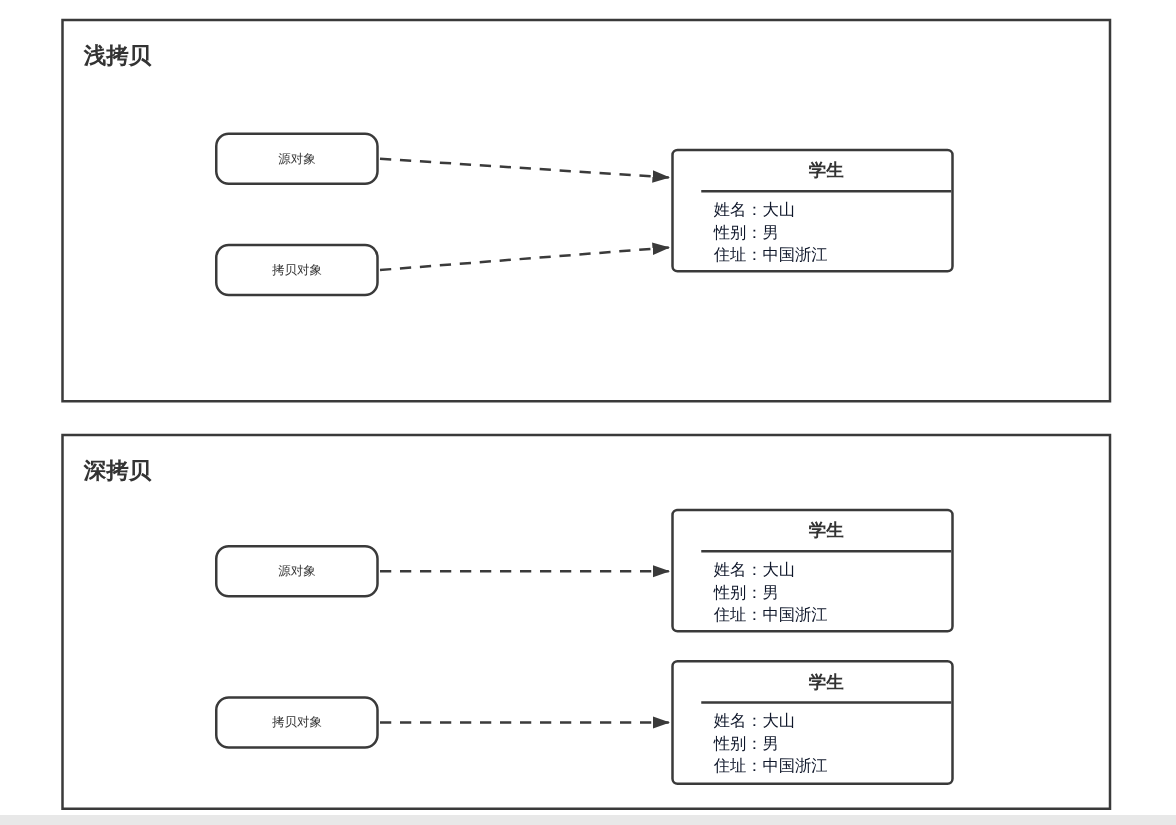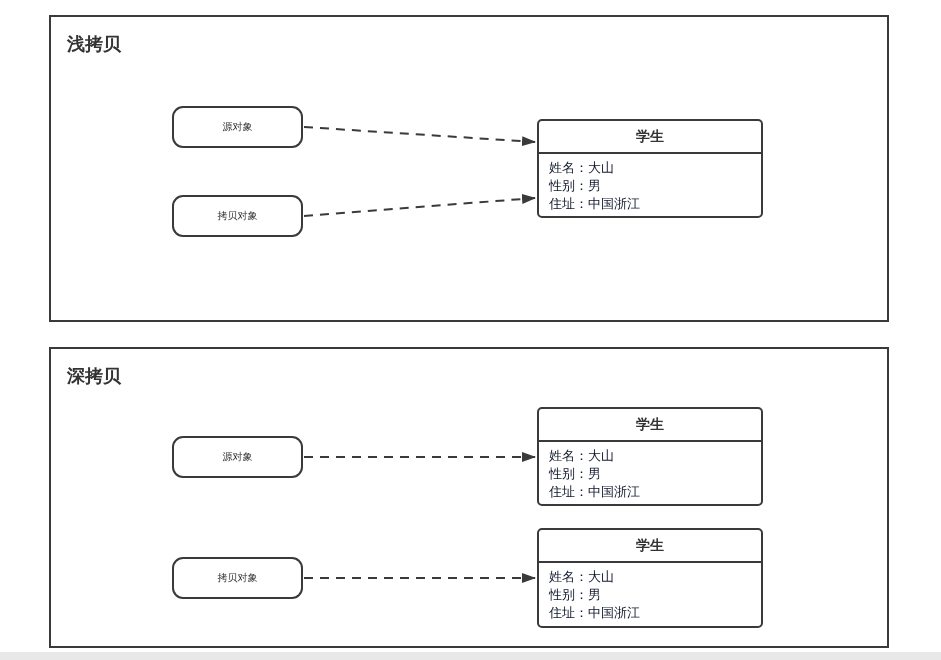--- a/index.html
+++ b/index.html
@@ -53,20 +53,21 @@
   #p2-source { left: 172px; top: 436px; }
   #p2-copy   { left: 172px; top: 557px; }
 
   .student-box {
     position: absolute;
     width: 226px;
     border: 2px solid #3a3a3a;
     border-radius: 5px;
     background: #ffffff;
     box-sizing: border-box;
+    padding-left: 22px;
   }
   #p1-student   { left: 537px; top: 119px; height: 99px; }
   #p2-student-a { left: 537px; top: 407px; height: 99px; }
   #p2-student-b { left: 537px; top: 528px; height: 100px; }
   .student-header {
     height: 31px;
     border-bottom: 2px solid #3a3a3a;
     display: flex;
     align-items: center;
     justify-content: center;

